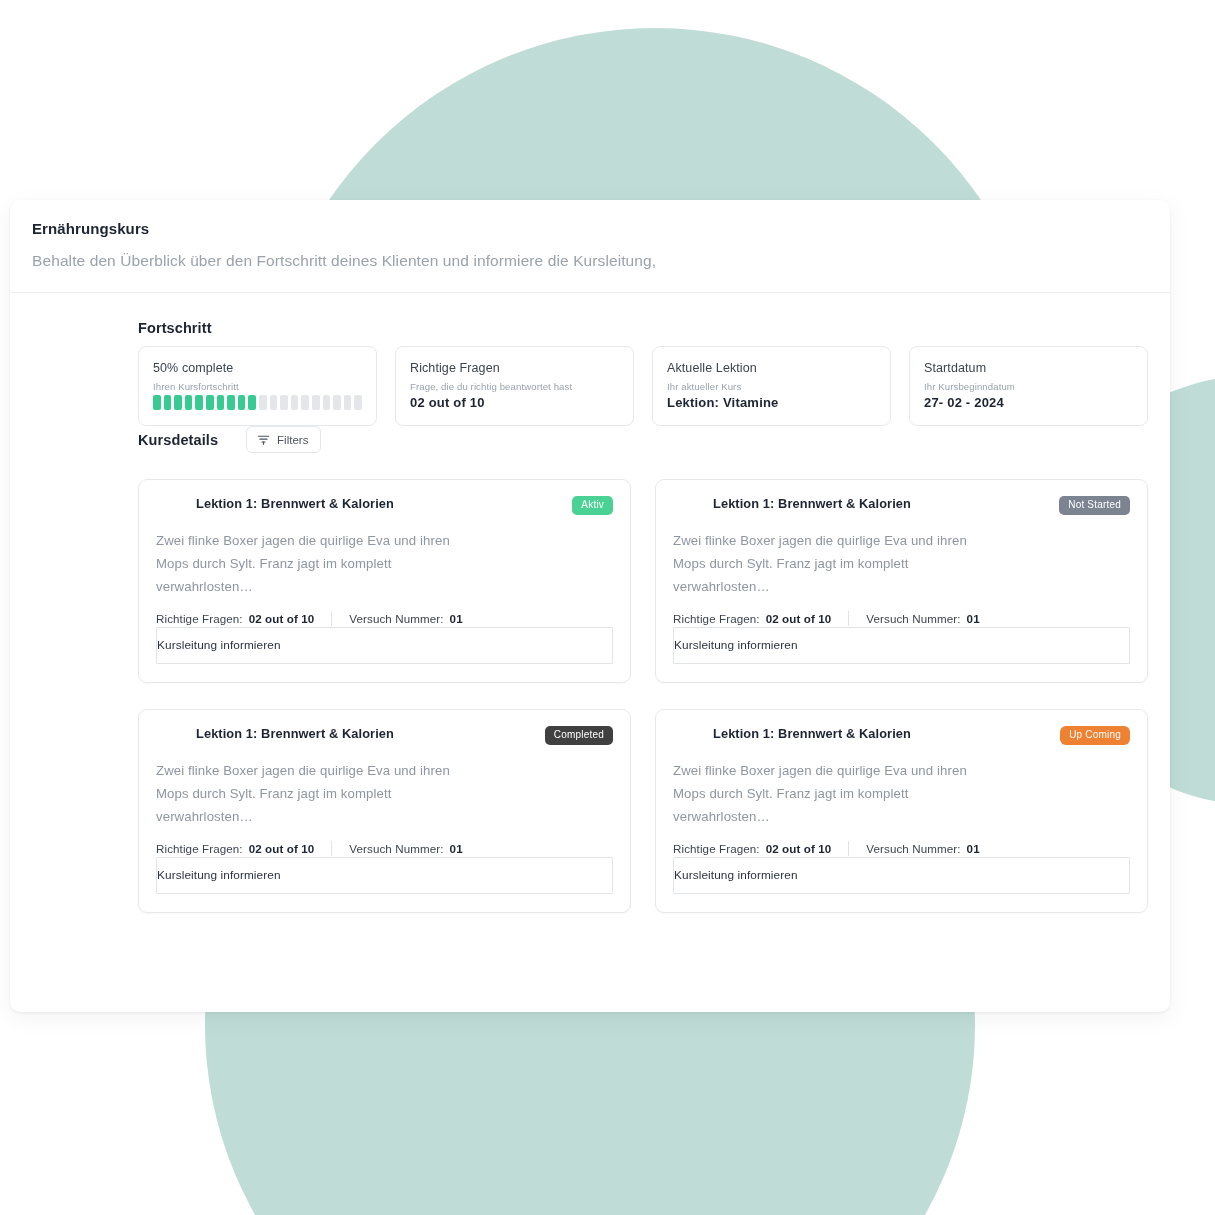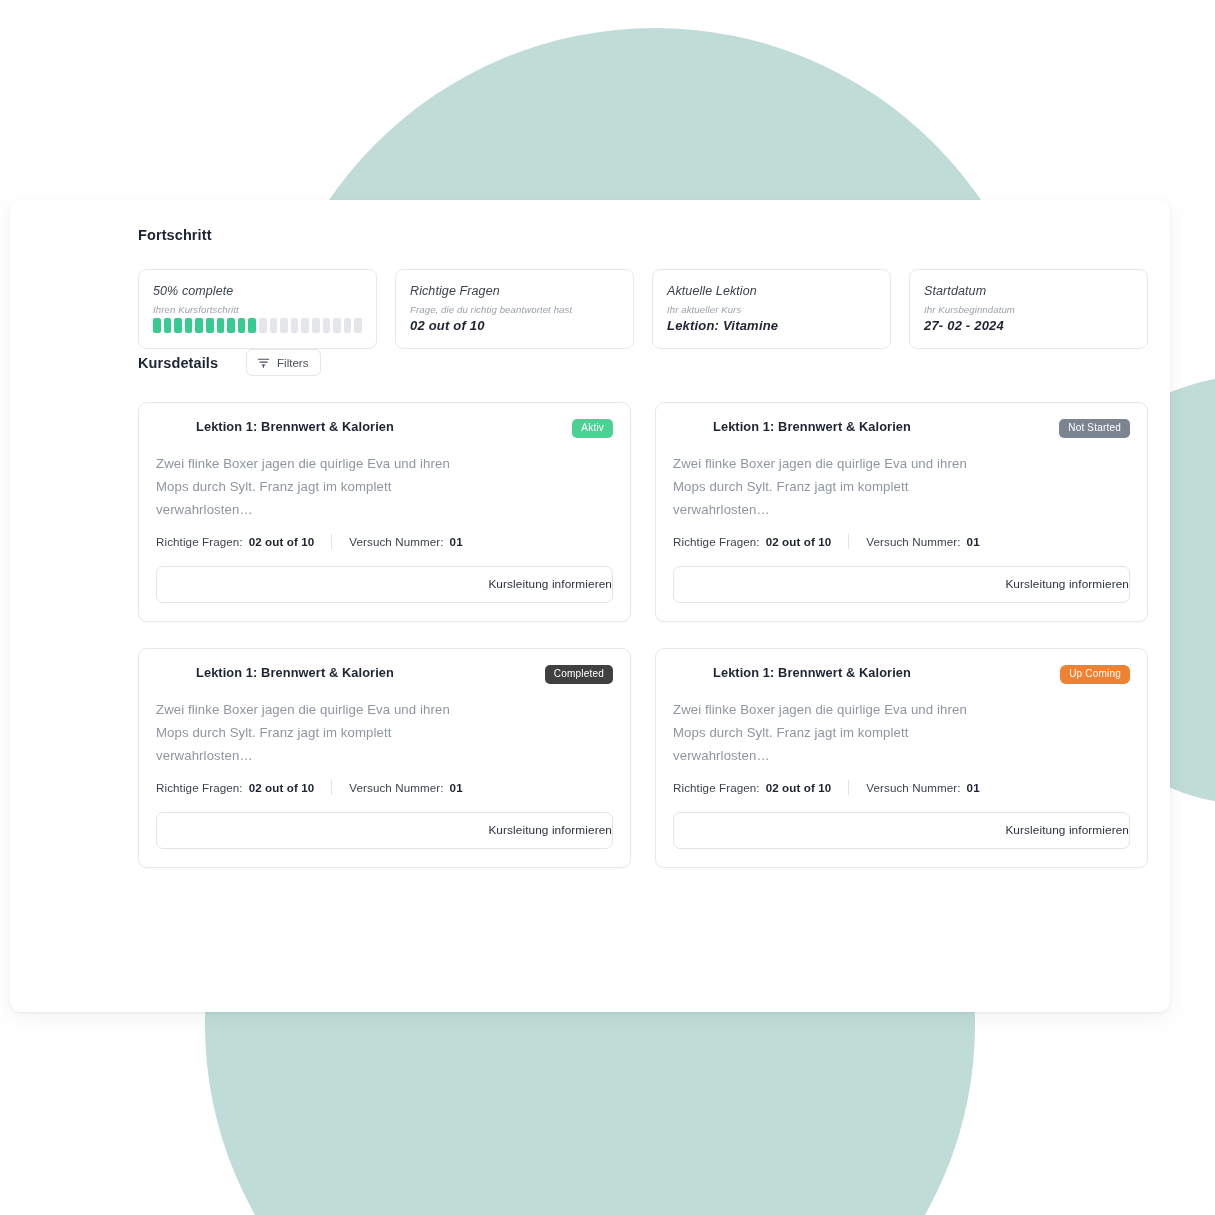--- a/index.html
+++ b/index.html
@@ -86,22 +86,21 @@
     font-size: 14.5px;
     font-weight: 700;
     color: #1d2433;
     letter-spacing: .1px;
   }
 
   
   .stats-row {
     display: flex;
     gap: 18px;
-    margin-top: 26px;
-    font-style: italic;
+    margin-top: 10px;
   }
   .stat-card {
     flex: 1 1 0;
     min-width: 0;
     border: 1px solid #e6e9ec;
     border-radius: 8px;
     padding: 14px 14px 15px 14px;
     background: #fff;
     height: 80px;
     display: flex;
@@ -228,46 +227,50 @@
   .meta-sep {
     display: inline-block;
     width: 1px;
     height: 15px;
     background: #e0e3e7;
     margin: 0 17px;
     flex: none;
   }
 
   .inform-btn {
-    margin-top: 17px;
+    margin-top: 1px;
     display: block;
     width: 100%;
     border: 1px solid #e1e4e8;
     background: #fff;
-    border-radius: 7px;
+    border-radius: 1px;
     padding: 10px 0 11px 0;
     font-size: 11.8px;
     color: #2b3242;
     cursor: pointer;
-    text-align: right;
+    text-align: left;
     font-family: "Liberation Sans", sans-serif;
     letter-spacing: .1px;
   }
 </style>
 </head>
 <body>
 
 <div id="stage">
 
   <div class="blob blob-top"></div>
   <div class="blob blob-right"></div>
   <div class="blob blob-bottom"></div>
 
   <div class="panel">
 
+    <div class="panel-header">
+      <div class="panel-title">Ernährungskurs</div>
+      <div class="panel-subtitle">Behalte den Überblick über den Fortschritt deines Klienten und informiere die Kursleitung,</div>
+    </div>
 
     <div class="panel-body">
 
       <div class="section-title">Fortschritt</div>
 
       <div class="stats-row" id="stats-row">
           <div class="stat-card">
             <div class="stat-label">50% complete</div>
             <div class="stat-hint">Ihren Kursfortschritt</div>
             <div class="seg-bar">

